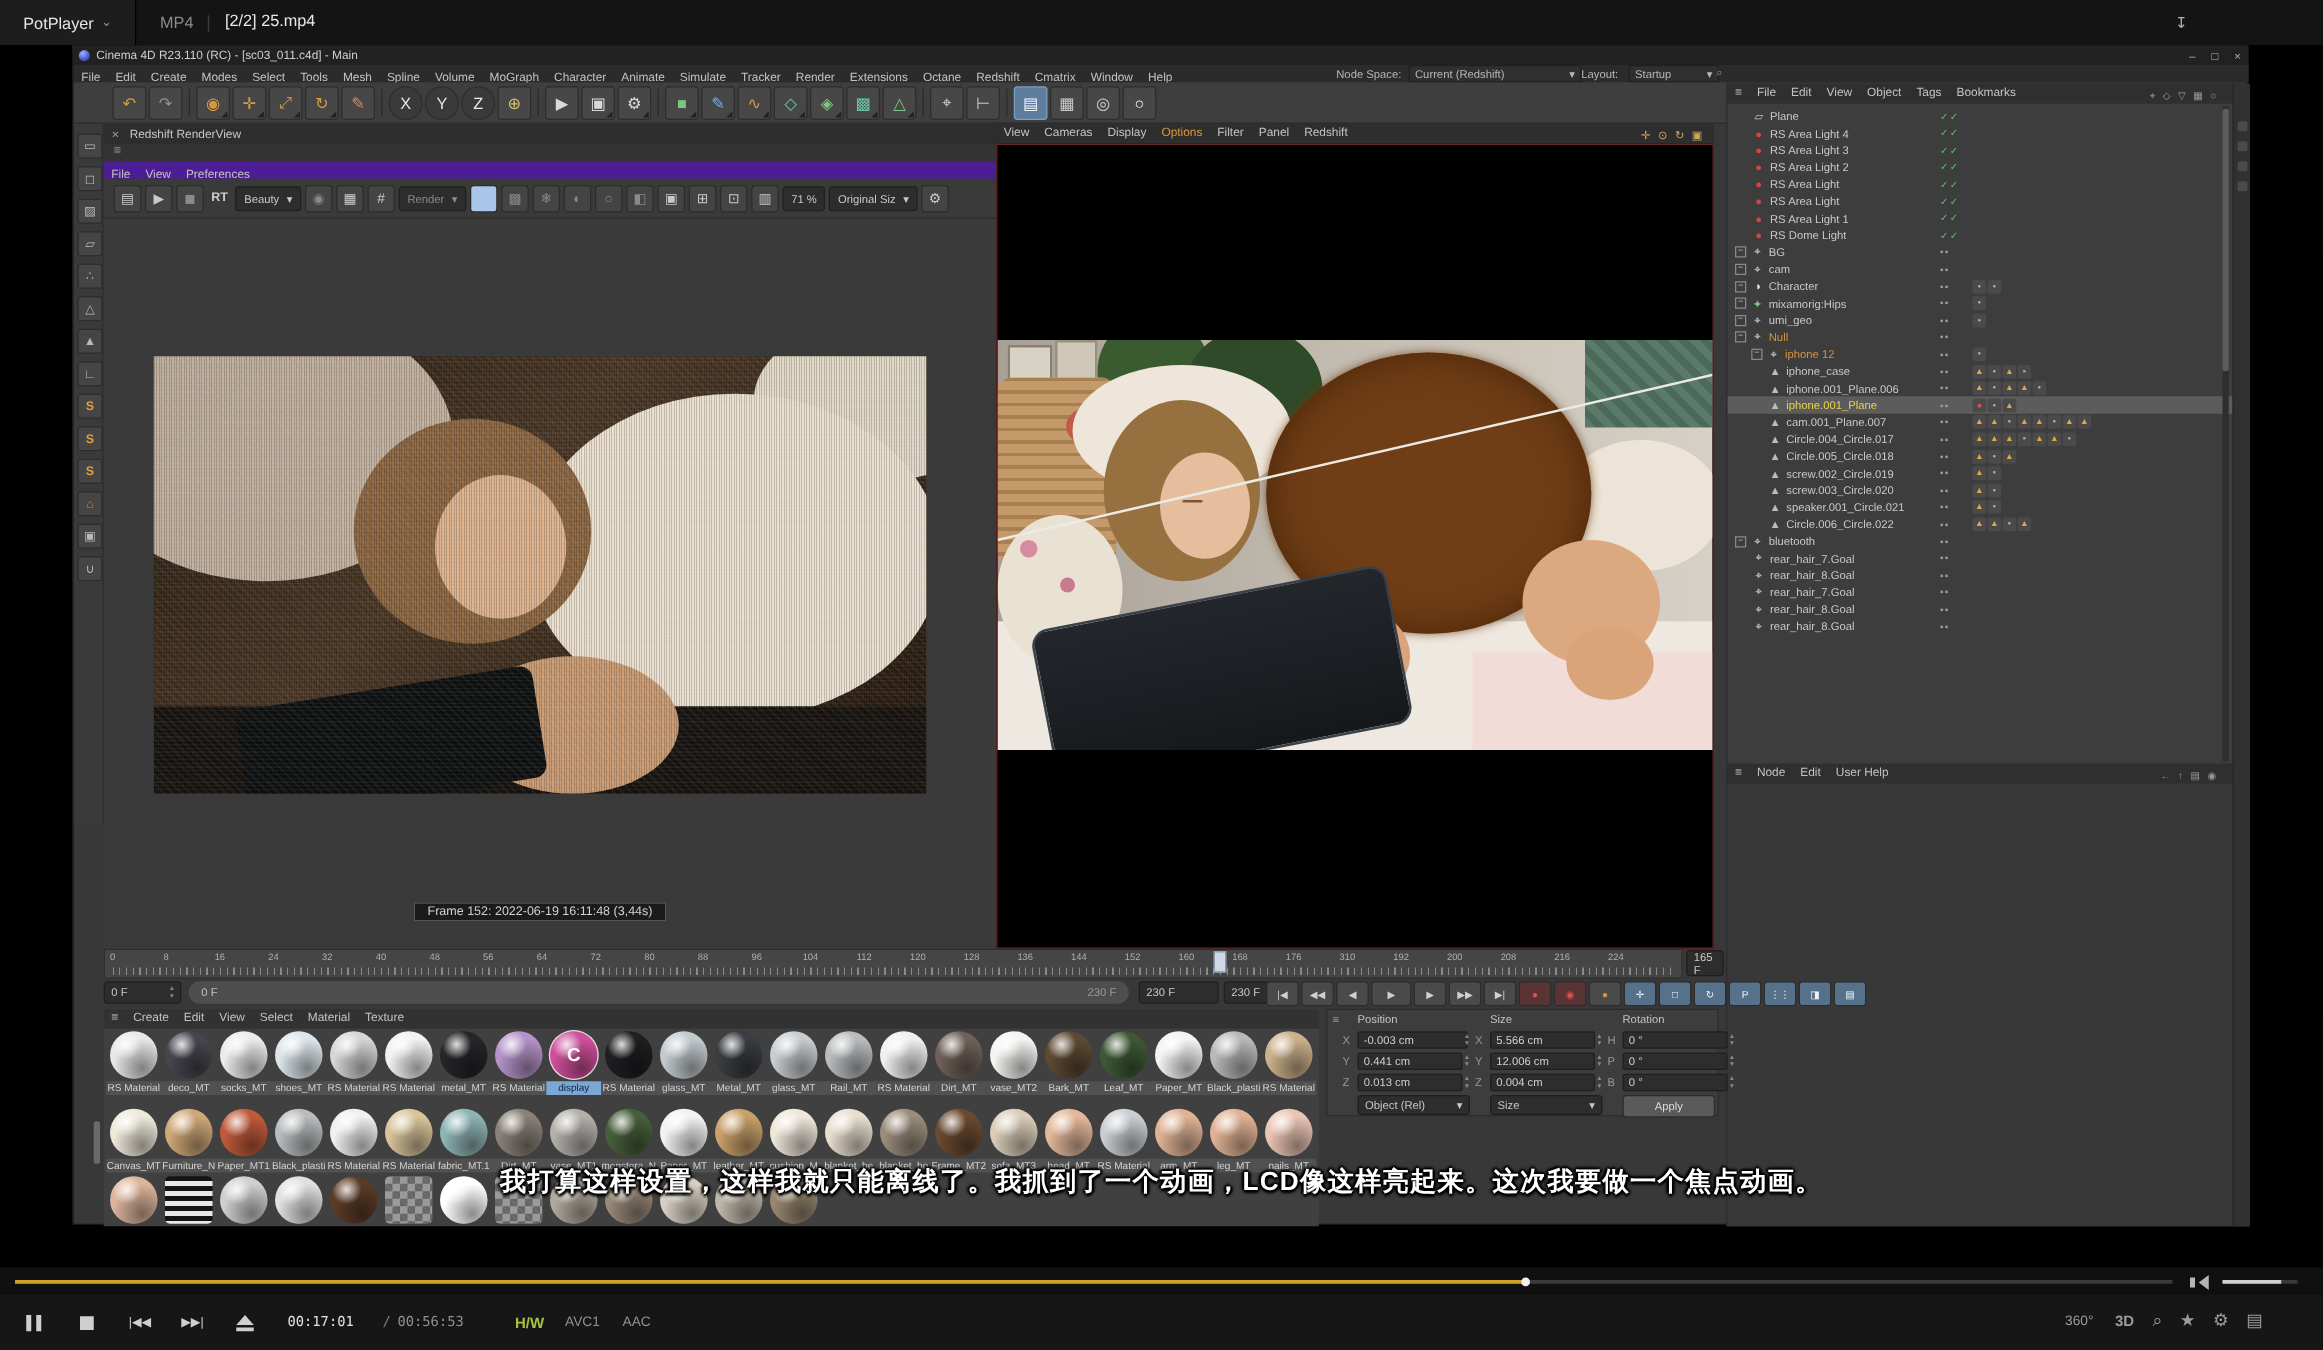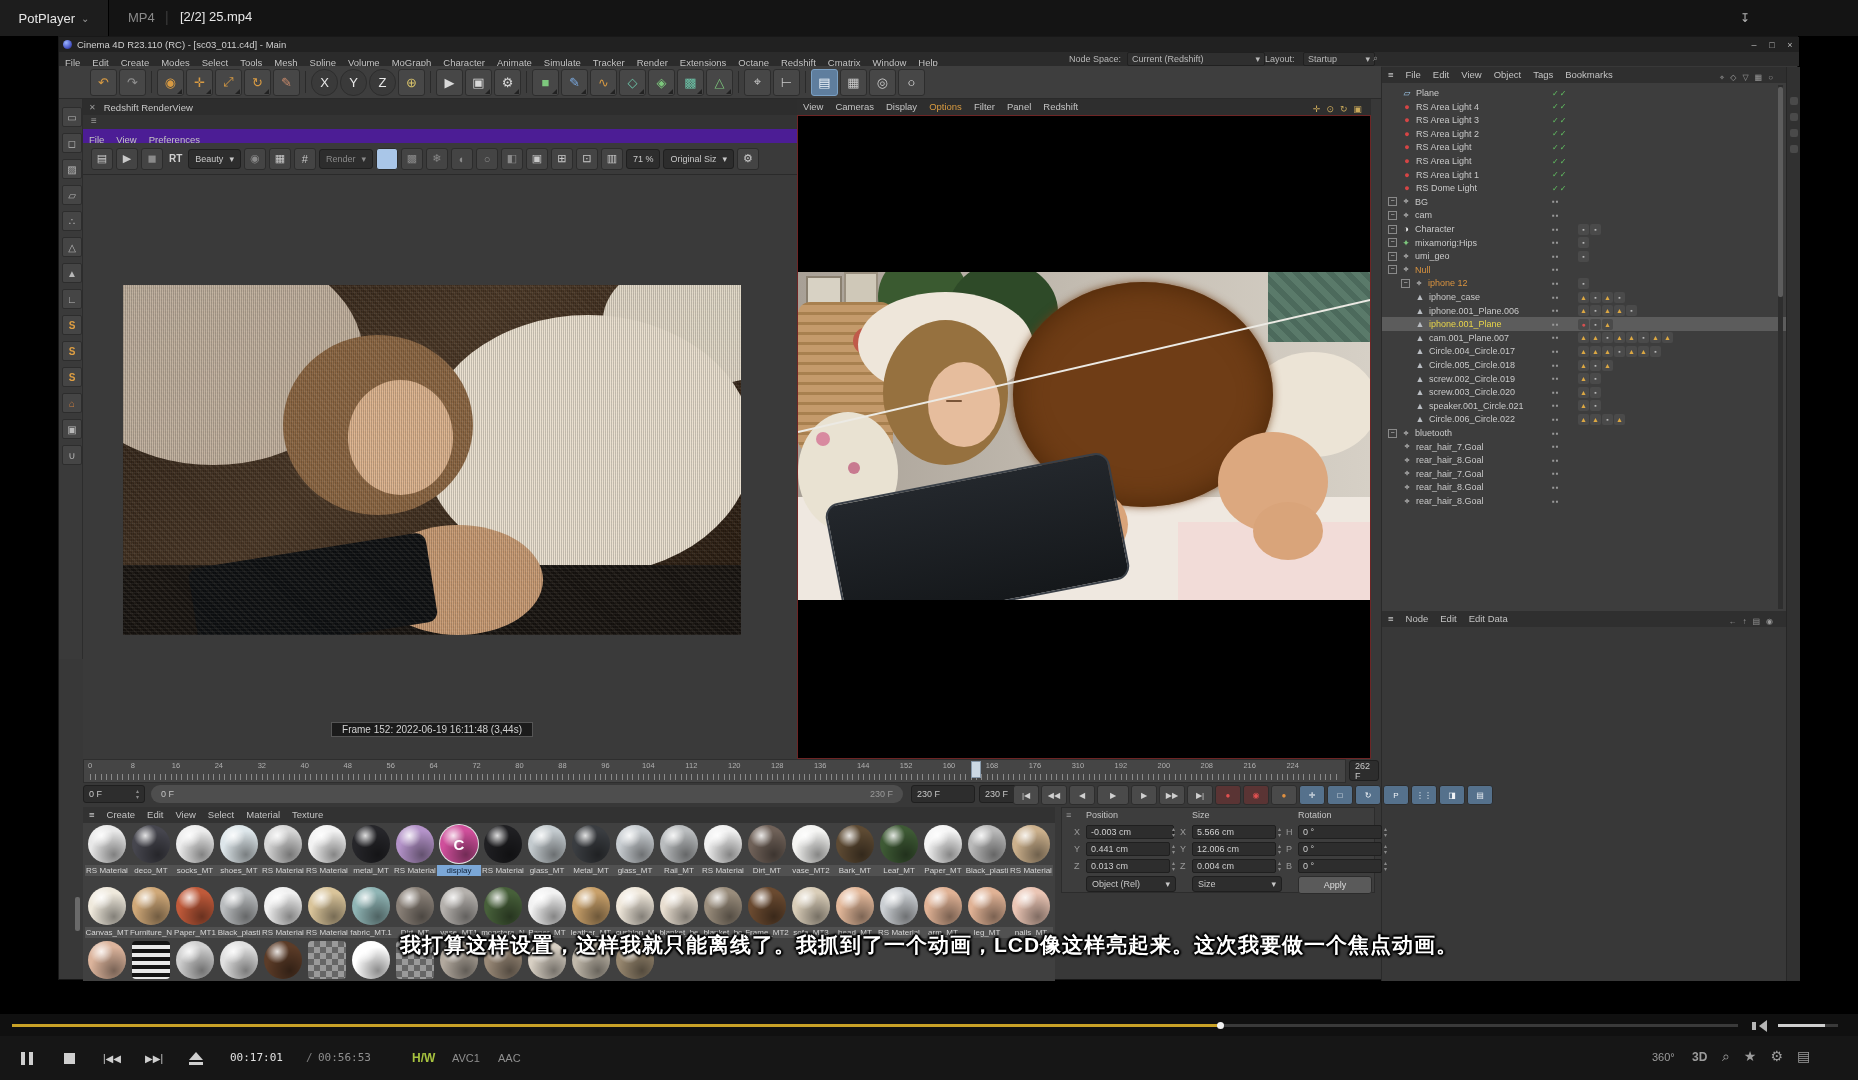--- a/index.html
+++ b/index.html
@@ -597,21 +597,21 @@
             <div class="onm">rear_hair_8.Goal</div>
             <div class="ost">▪▪</div>
           </div>
         </div>
       <div class="abs" id="omScroll"></div>
       <div class="abs" id="omThumb"></div>
       <div class="abs" id="attrHead">
           <span class="mi">≡</span>
           <span class="mi">Node</span>
           <span class="mi">Edit</span>
-          <span class="mi">Edit Data</span>
+          <span class="mi">User Help</span>
           <div style="margin-left: auto; margin-right: 24px;"><span style="font-size: 8px; color: rgb(154, 154, 154); margin: 0px 3px;">←</span><span style="font-size: 8px; color: rgb(154, 154, 154); margin: 0px 3px;">↑</span><span style="font-size: 8px; color: rgb(154, 154, 154); margin: 0px 3px;">▤</span><span style="font-size: 8px; color: rgb(154, 154, 154); margin: 0px 3px;">◉</span></div>
         </div>
       <div class="abs" id="attrBody"></div>
       <div class="abs" id="rpStrip">
           <div class="stripDot" style="top: 30px;"></div>
           <div class="stripDot" style="top: 46px;"></div>
           <div class="stripDot" style="top: 62px;"></div>
           <div class="stripDot" style="top: 78px;"></div>
         </div>
     </div>
@@ -643,21 +643,21 @@
         <div class="tkl" style="left: 898.009px;">168</div>
         <div class="tkl" style="left: 940.961px;">176</div>
         <div class="tkl" style="left: 983.914px;">310</div>
         <div class="tkl" style="left: 1026.87px;">192</div>
         <div class="tkl" style="left: 1069.82px;">200</div>
         <div class="tkl" style="left: 1112.77px;">208</div>
         <div class="tkl" style="left: 1155.73px;">216</div>
         <div class="tkl" style="left: 1198.68px;">224</div>
       </div>
     <div class="abs spin" id="curFrame">
-      <span>262 F</span>
+      <span>165 F</span>
     </div>
     <div class="abs" id="rangeRow">
       <div class="spin" style="left:0;top:0;width:62px;">
         <span>0 F</span>
         <span class="carets">▴<br>▾</span>
       </div>
       <div id="rangeSlider">
         <span>0 F</span>
         <span style="color:#9a9a9a;">230 F</span>
       </div>

